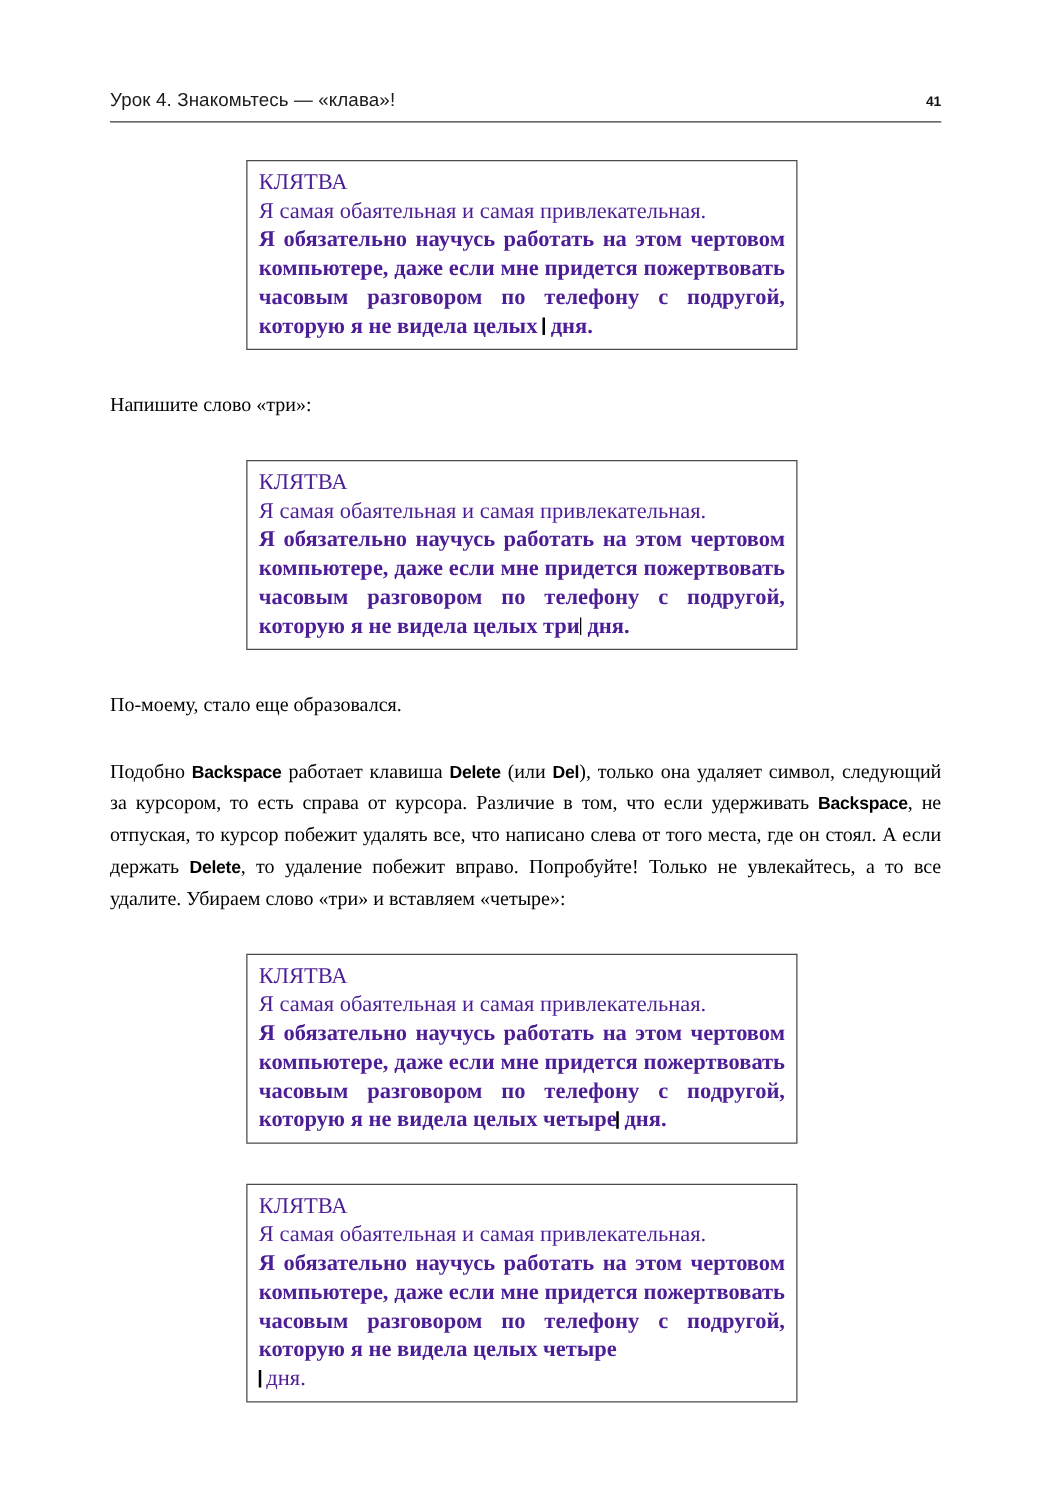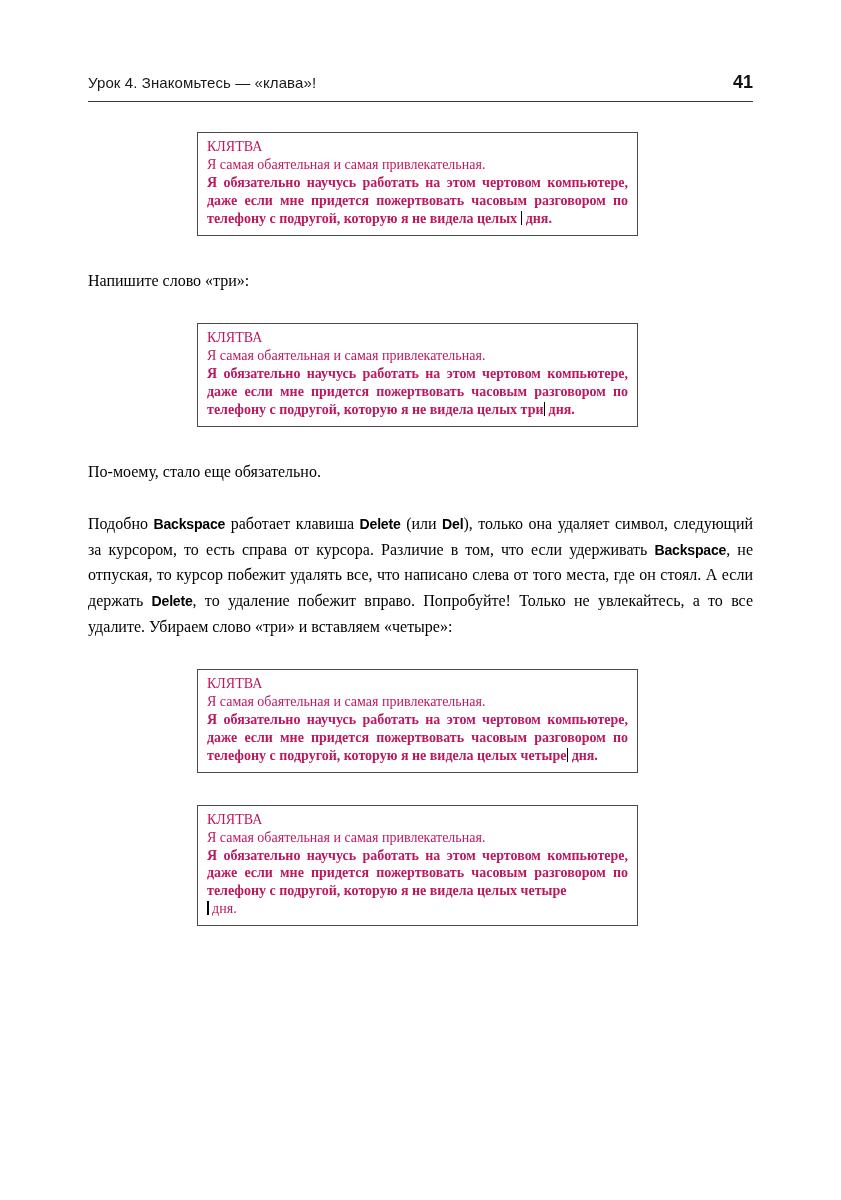--- a/index.html
+++ b/index.html
@@ -25,38 +25,38 @@
     justify-content: space-between;
     align-items: baseline;
     font-family: "Liberation Sans", sans-serif;
   }
   .running-head {
     font-size: 15px;
     color: #1a1a1a;
     letter-spacing: 0.1px;
   }
   .page-number {
-    font-size: 18px;
+    font-size: 11px;
     font-weight: 700;
     color: #111;
   }
   .header-rule {
     border: none;
     border-top: 1.5px solid #3a3a3a;
     margin: 8px 0 0 0;
   }
   .textbox {
     box-sizing: border-box;
     width: 441px;
     margin: 30px 0 32px 109px;
     border: 1px solid #4a4a4a;
     padding: 5px 9px 7px 9px;
-    font-size: 14px;
+    font-size: 18px;
     line-height: 1.28;
-    color: #be185d;
+    color: #4c1d95;
   }
   .box-line {
     text-align: left;
   }
   .box-paragraph {
     text-align: justify;
     font-weight: bold;
   }
   .para {
     font-size: 16px;
@@ -96,21 +96,21 @@
   </section>
 
   <p class="para">Напишите слово «три»:</p>
 
   <section class="textbox">
     <div class="box-line">КЛЯТВА</div>
     <div class="box-line">Я самая обаятельная и самая привлекательная.</div>
     <div class="box-paragraph"><span>Я обязательно научусь работать на этом чертовом компьютере, даже если мне придется пожертвовать часовым разговором по телефону с подругой, которую я не видела целых три</span><span class="caret"></span><span> дня.</span></div>
   </section>
 
-  <p class="para">По-моему, стало еще обязательно.</p>
+  <p class="para">По-моему, стало еще образовался.</p>
 
   <p class="para"><span>Подобно </span><b class="key">Backspace</b><span> работает клавиша </span><b class="key">Delete</b><span> (или </span><b class="key">Del</b><span>), только она удаляет символ, следующий за курсором, то есть справа от курсора. Различие в том, что если удерживать </span><b class="key">Backspace</b><span>, не отпуская, то курсор побежит удалять все, что написано слева от того места, где он стоял. А если держать </span><b class="key">Delete</b><span>, то удаление побежит вправо. Попробуйте! Только не увлекайтесь, а то все удалите. Убираем слово «три» и вставляем «четыре»:</span></p>
 
   <section class="textbox">
     <div class="box-line">КЛЯТВА</div>
     <div class="box-line">Я самая обаятельная и самая привлекательная.</div>
     <div class="box-paragraph"><span>Я обязательно научусь работать на этом чертовом компьютере, даже если мне придется пожертвовать часовым разговором по телефону с подругой, которую я не видела целых четыре</span><span class="caret"></span><span> дня.</span></div>
   </section>
 
 

